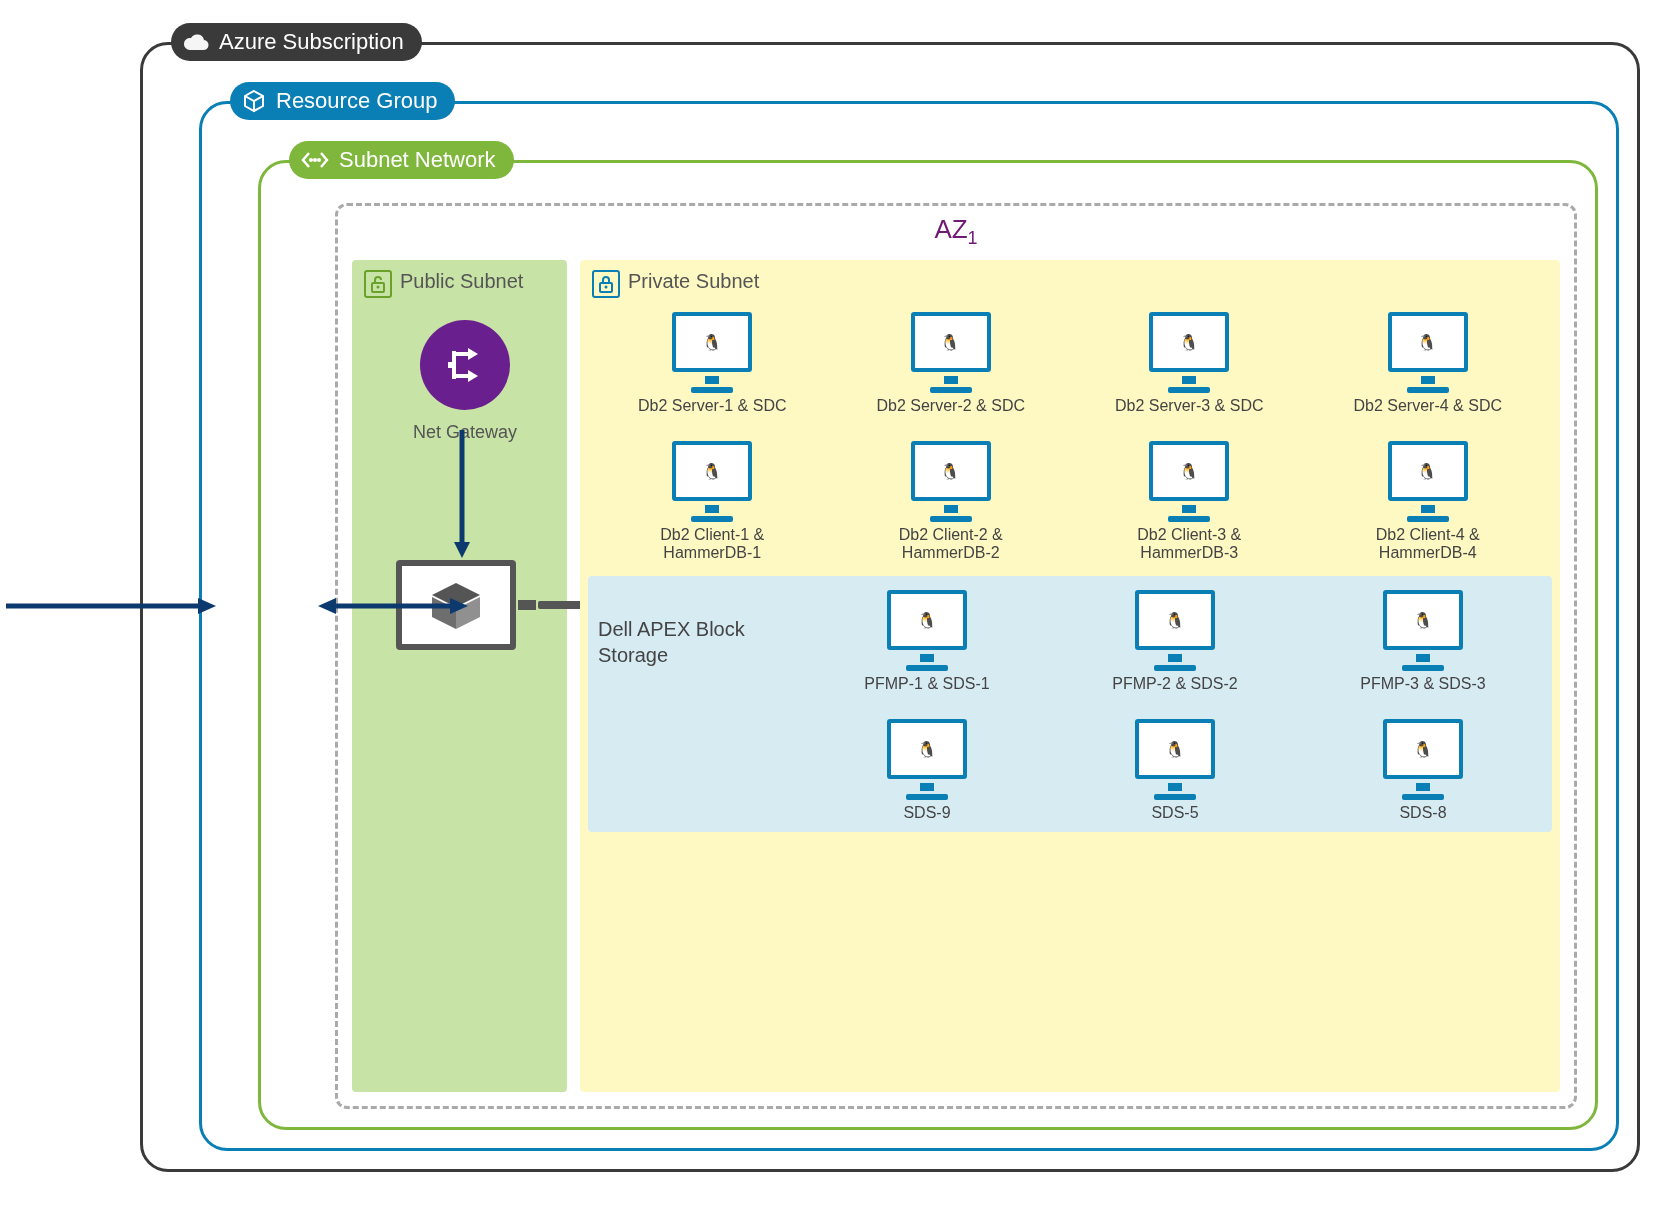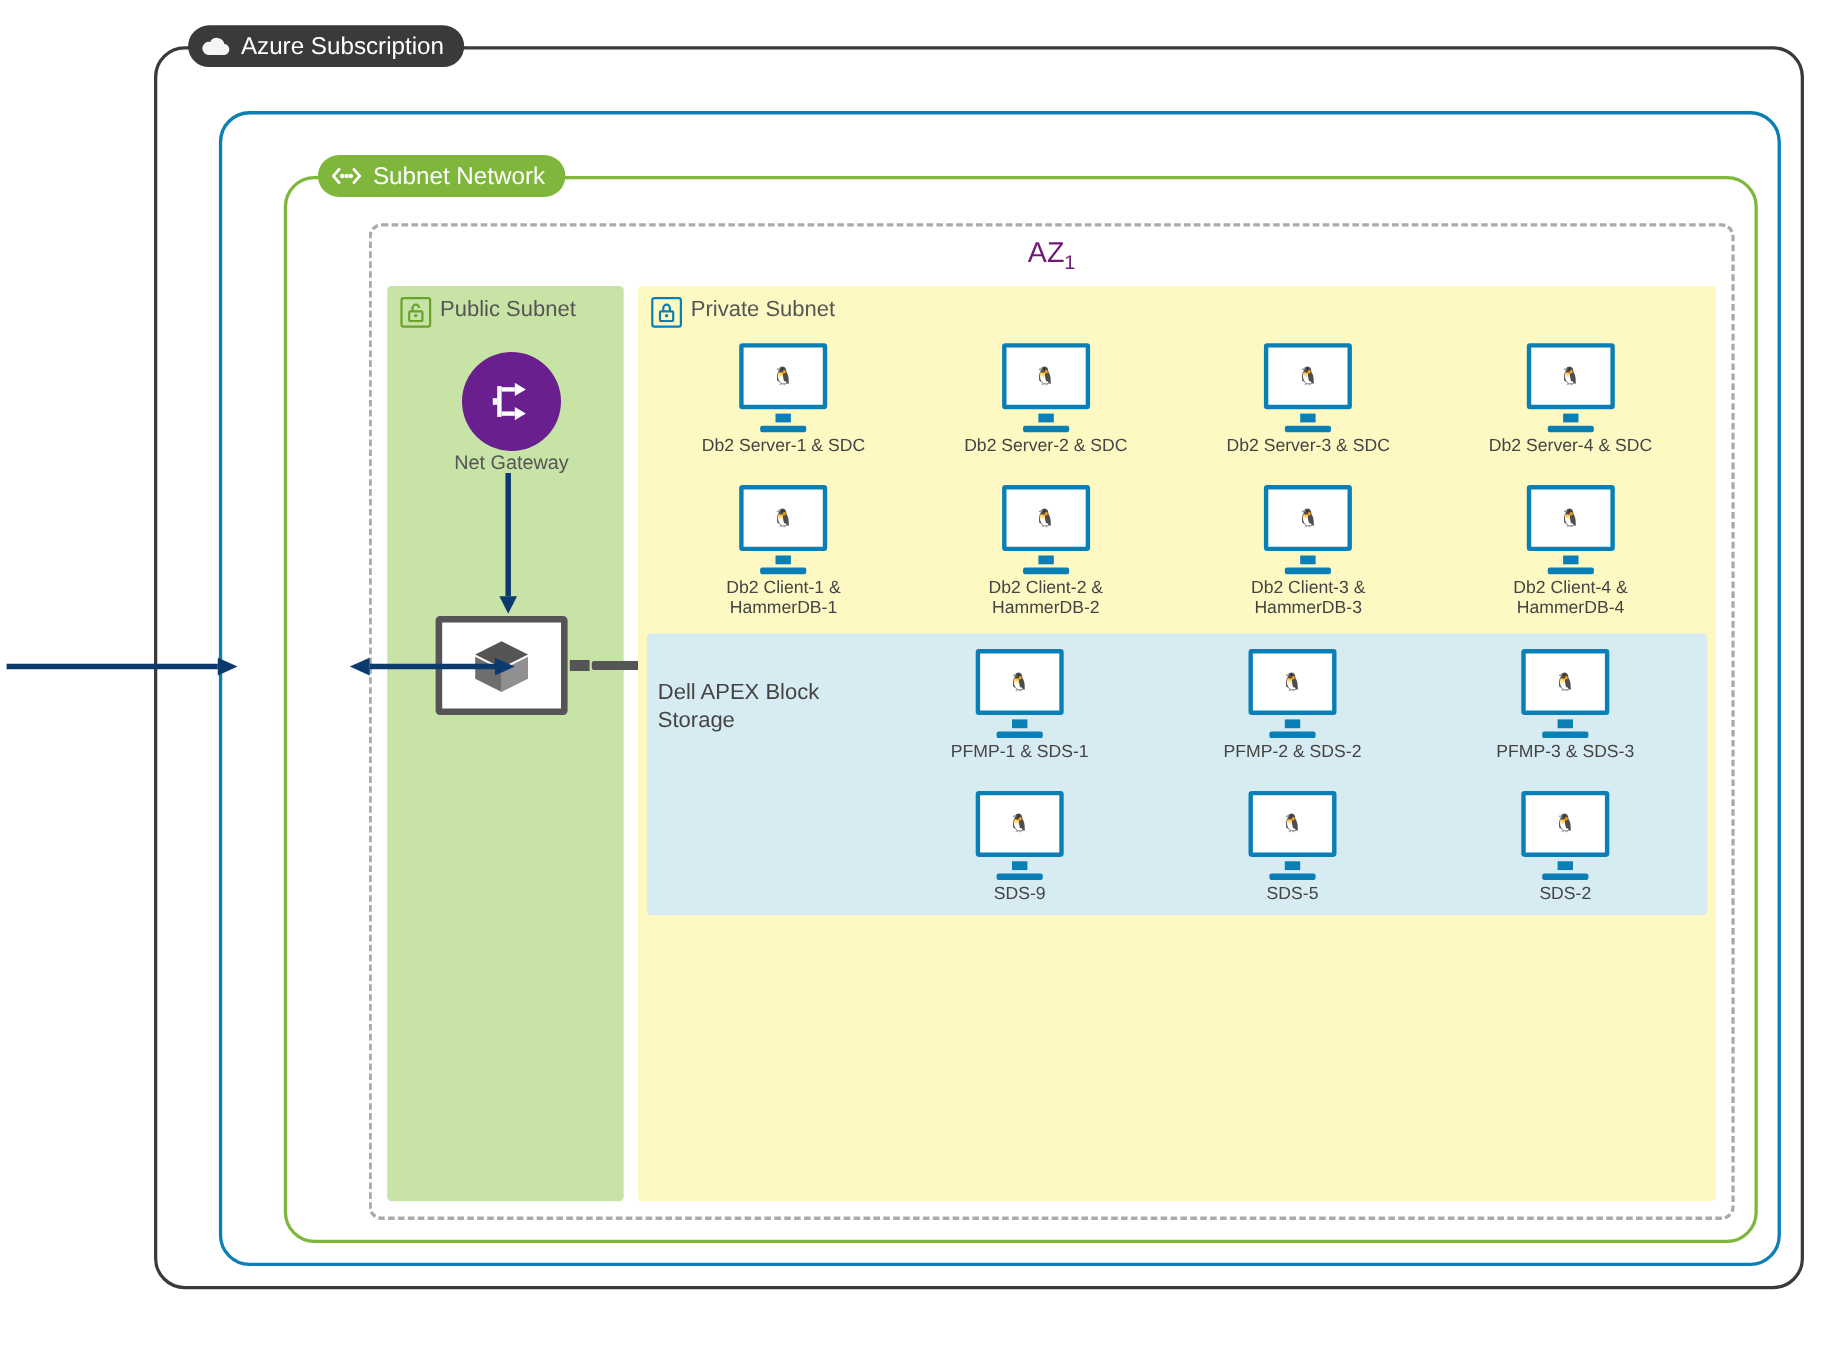--- a/index.html
+++ b/index.html
@@ -92,21 +92,21 @@
     gap: 26px 10px;
     align-items: start;
   }
   .apex-title { font-size: 20px; color: #444; align-self: center; line-height: 1.3; }
   .router-circle, .gateway-circle {
     width: 90px; height: 90px; border-radius: 50%;
     background: #6a1f8e; display: flex; align-items: center; justify-content: center;
   }
   .router-pos  { position: absolute; left: 85px; top: 540px; }
   .gateway-pos { position: absolute; left: 61px; top: 60px; } 
-  .gateway-label { text-align: center; font-size: 18px; color: #555; margin-top: 0; }
+  .gateway-label { text-align: center; font-size: 18px; color: #555; margin-top: 12px; }
 
   .bastion-wrap { position: absolute; left: 44px; top: 300px; display:flex; flex-direction:row; align-items:center; gap:2px;}
   .bastion-mon {
     width: 120px; height: 90px; border: 6px solid #555; border-radius: 4px; background:#fff;
     display:flex; align-items:center; justify-content:center;
   }
   .bastion-stand { width: 18px; height: 10px; background:#555;}
   .bastion-foot  { width: 60px; height: 8px; background:#555; border-radius:2px; margin-top:-1px;}
   .bastion-label { font-size: 18px; color:#555; margin-top:4px;}
 
@@ -138,20 +138,31 @@
         <g fill="#fff">
           <polygon points="30,4 36,14 32,14 32,26 28,26 28,14 24,14"></polygon>
           <polygon points="30,56 24,46 28,46 28,34 32,34 32,46 36,46"></polygon>
           <polygon points="4,30 14,24 14,28 26,28 26,32 14,32 14,36"></polygon>
           <polygon points="56,30 46,36 46,32 34,32 34,28 46,28 46,24"></polygon>
         </g>
       </svg>
     </div>
 
     <div class="container rg">
+      <div class="container-label">
+        <span class="cube-icon">
+          <svg width="24" height="24" viewBox="0 0 24 24">
+              <g fill="none" stroke="#fff" stroke-width="2">
+                <path d="M12 2l9 5v10l-9 5-9-5V7z"></path>
+                <path d="M3 7l9 5 9-5M12 12v10"></path>
+              </g>
+            </svg>
+        </span>
+        <span>Resource Group</span>
+      </div>
 
       <div class="container vnet">
         <div class="container-label">
           <span class="vnet-icon">
             <svg width="28" height="22" viewBox="0 0 28 22">
                 <g stroke="#fff" stroke-width="2.5" fill="none">
                   <path d="M8 4l-6 7 6 7M20 4l6 7-6 7"></path>
                 </g>
                 <g fill="#fff">
                   <circle cx="10" cy="11" r="2"></circle>
@@ -344,21 +355,21 @@
                   <div class="monitor-stand"></div>
                   <div class="monitor-foot"></div>
                   <div class="vm-label">SDS-5</div>
                 </div>
               <div class="vm">
                   <div class="monitor">
                     <span>🐧</span>
                   </div>
                   <div class="monitor-stand"></div>
                   <div class="monitor-foot"></div>
-                  <div class="vm-label">SDS-2</div>
+                  <div class="vm-label">SDS-8</div>
                 </div>
             </div>
           </div>
         </div>
       </div>
     </div>
   </div>
 
   <svg class="arrow-svg" style="left:-14px; top:576px;" width="210" height="20">
     <line class="arrow-line" x1="0" y1="10" x2="192" y2="10"></line>

